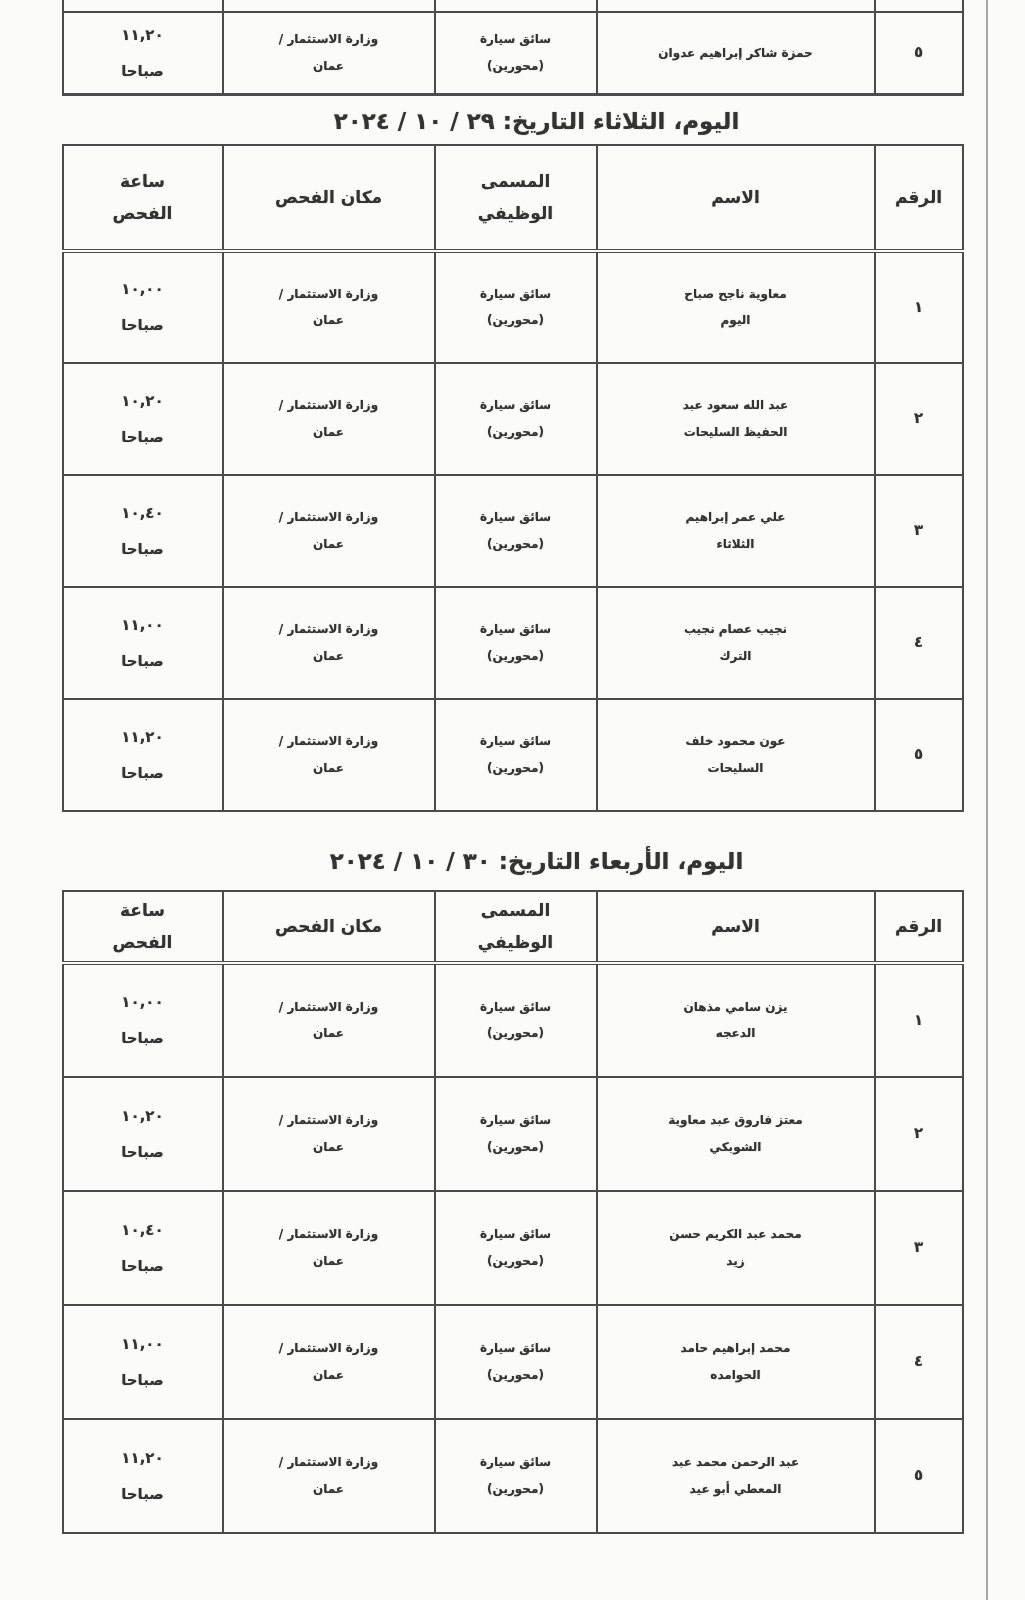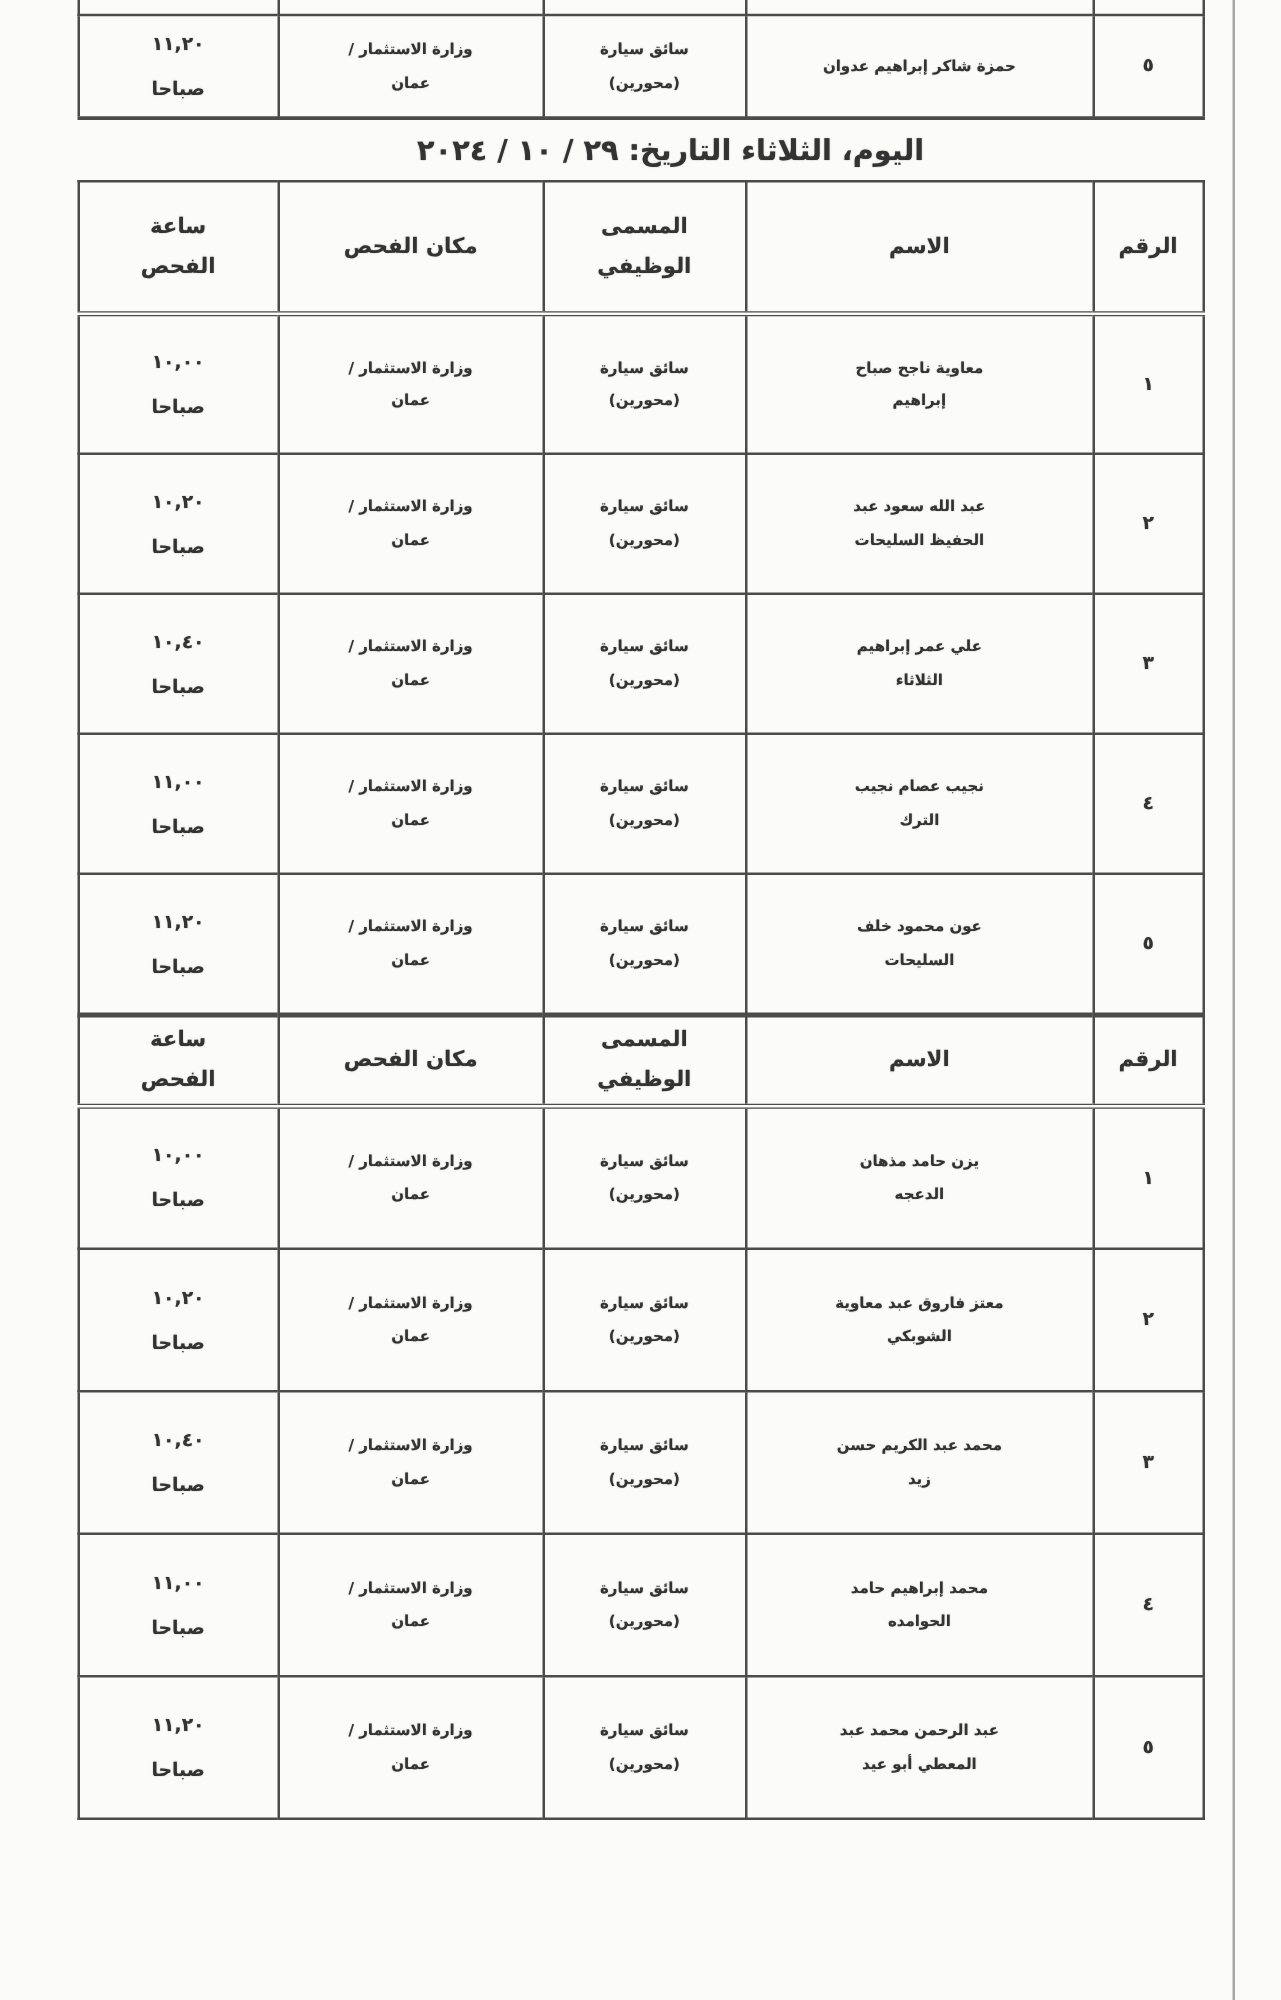--- a/index.html
+++ b/index.html
@@ -103,21 +103,21 @@
 الوظيفي</th>
         <th>مكان الفحص</th>
         <th>ساعة
 الفحص</th>
       </tr>
     </thead>
     <tbody>
         <tr>
           <td>١</td>
           <td>معاوية ناجح صباح
-إبراهيم</td>
+اليوم</td>
           <td>سائق سيارة
 (محورين)</td>
           <td>وزارة الاستثمار /
 عمان</td>
           <td>١٠,٠٠
 صباحا</td>
         </tr>
         <tr>
           <td>٢</td>
           <td>عبد الله سعود عبد
@@ -158,20 +158,21 @@
           <td>سائق سيارة
 (محورين)</td>
           <td>وزارة الاستثمار /
 عمان</td>
           <td>١١,٢٠
 صباحا</td>
         </tr>
       </tbody>
   </table>
 
+  <div class="section-title st2">اليوم، الأربعاء التاريخ: ٣٠ / ١٠ / ٢٠٢٤</div>
 
   <table class="t2">
     <colgroup>
       <col class="c-no">
         <col class="c-name">
         <col class="c-job">
         <col class="c-place">
         <col class="c-time">
     </colgroup>
     <thead>
@@ -181,21 +182,21 @@
         <th>المسمى
 الوظيفي</th>
         <th>مكان الفحص</th>
         <th>ساعة
 الفحص</th>
       </tr>
     </thead>
     <tbody>
         <tr>
           <td>١</td>
-          <td>يزن حامد مذهان
+          <td>يزن سامي مذهان
 الدعجه</td>
           <td>سائق سيارة
 (محورين)</td>
           <td>وزارة الاستثمار /
 عمان</td>
           <td>١٠,٠٠
 صباحا</td>
         </tr>
         <tr>
           <td>٢</td>

